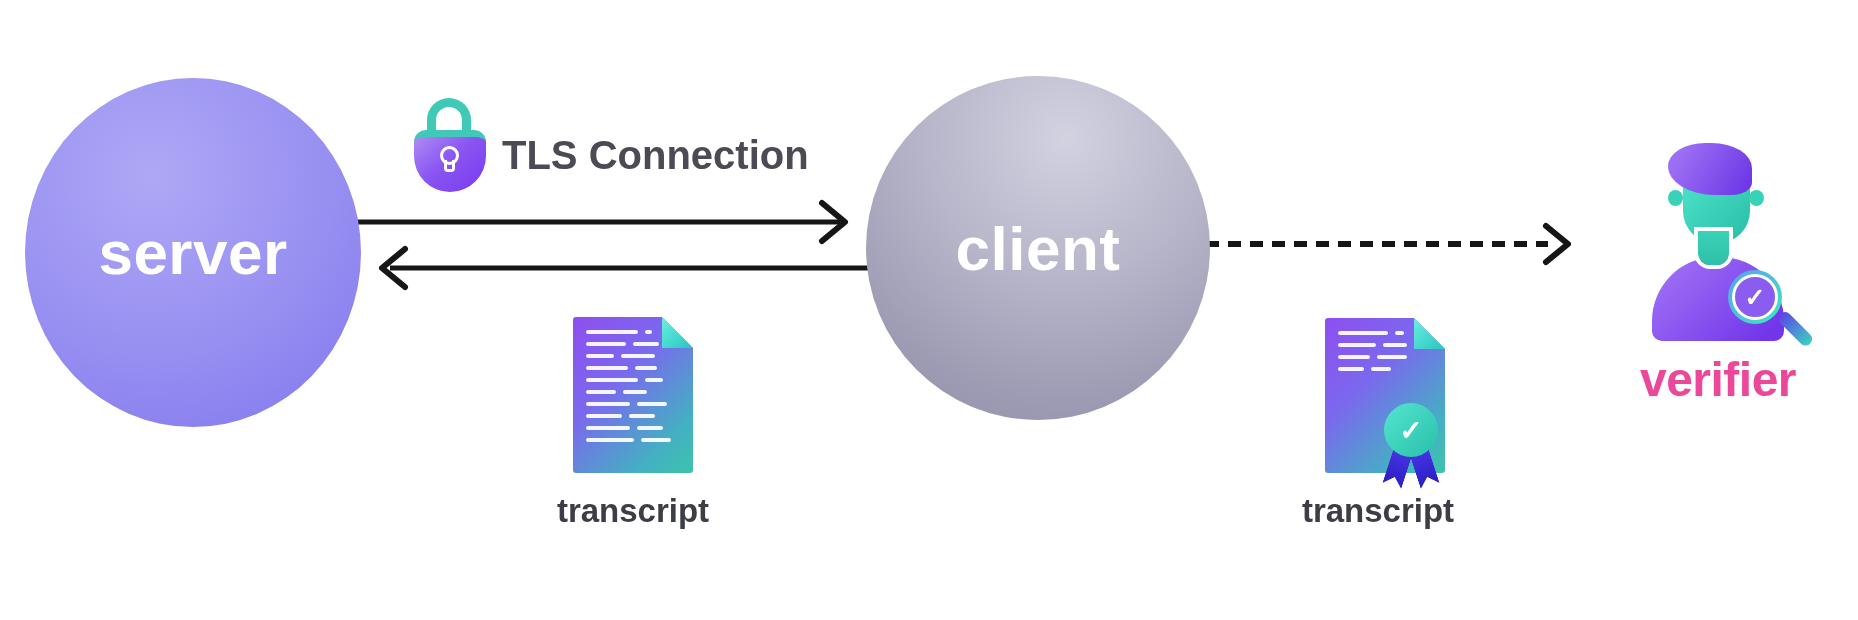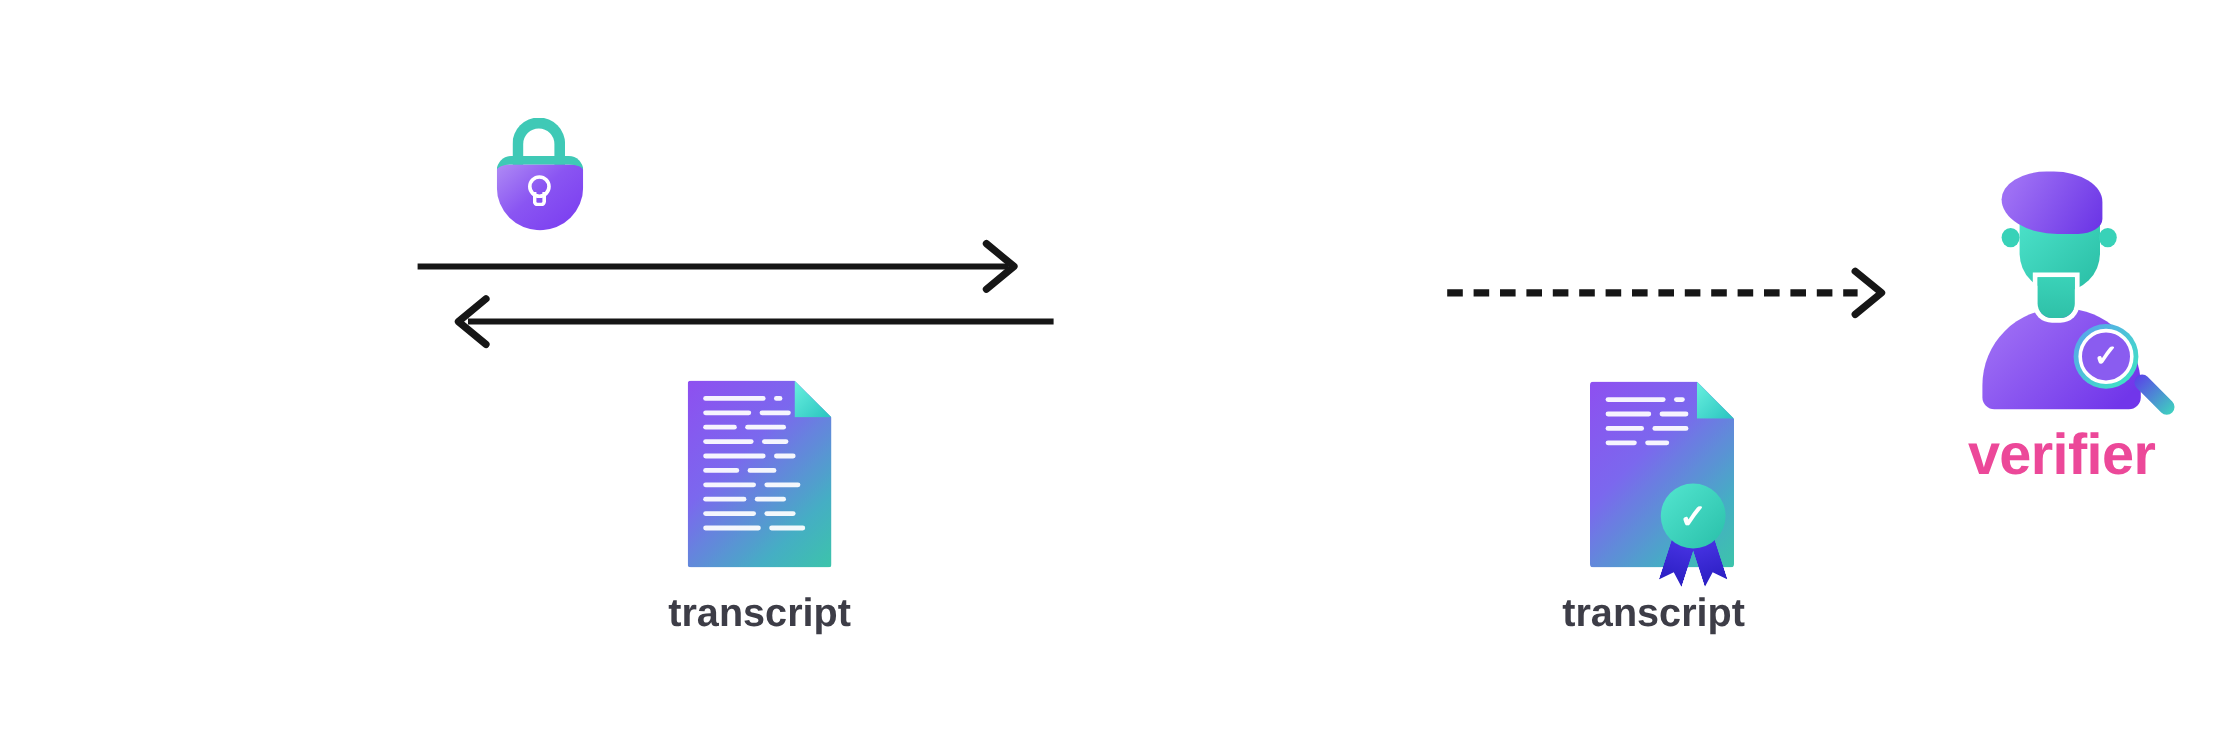--- a/index.html
+++ b/index.html
@@ -104,29 +104,36 @@
       <line x1="878" y1="268" x2="390" y2="268" stroke-width="5" stroke="#161616"></line>
       <path d="M 405 249 L 382 268 L 405 287" fill="none" stroke-width="6" stroke-linecap="round" stroke-linejoin="round" stroke="#161616"></path>
     </g>
 
     <g>
       <line x1="1206" y1="244" x2="1548" y2="244" stroke-width="6" stroke-dasharray="13 9" stroke="#161616"></line>
       <path d="M 1546 226 L 1568 244 L 1546 262" fill="none" stroke-width="6" stroke-linecap="round" stroke-linejoin="round" stroke="#161616"></path>
     </g>
   </svg>
 
-
+  <div class="node node-server">
+    <span class="node-label">server</span>
+  </div>
+
+  <div class="node node-client">
+    <span class="node-label">client</span>
+  </div>
 
   <div class="lock">
     <div class="lock-shackle"></div>
     <div class="lock-body"></div>
     <div class="keyhole-ring"></div>
     <div class="keyhole-stem"></div>
   </div>
 
+  <div class="tls-label">TLS Connection</div>
 
   <div class="doc doc-left">
     <div class="doc-page">
         <div class="doc-row">
           <span class="doc-seg" style="width: 52px;"></span>
           <span class="doc-seg" style="width: 7px;"></span>
         </div>
         <div class="doc-row">
           <span class="doc-seg" style="width: 40px;"></span>
           <span class="doc-seg" style="width: 26px;"></span>

